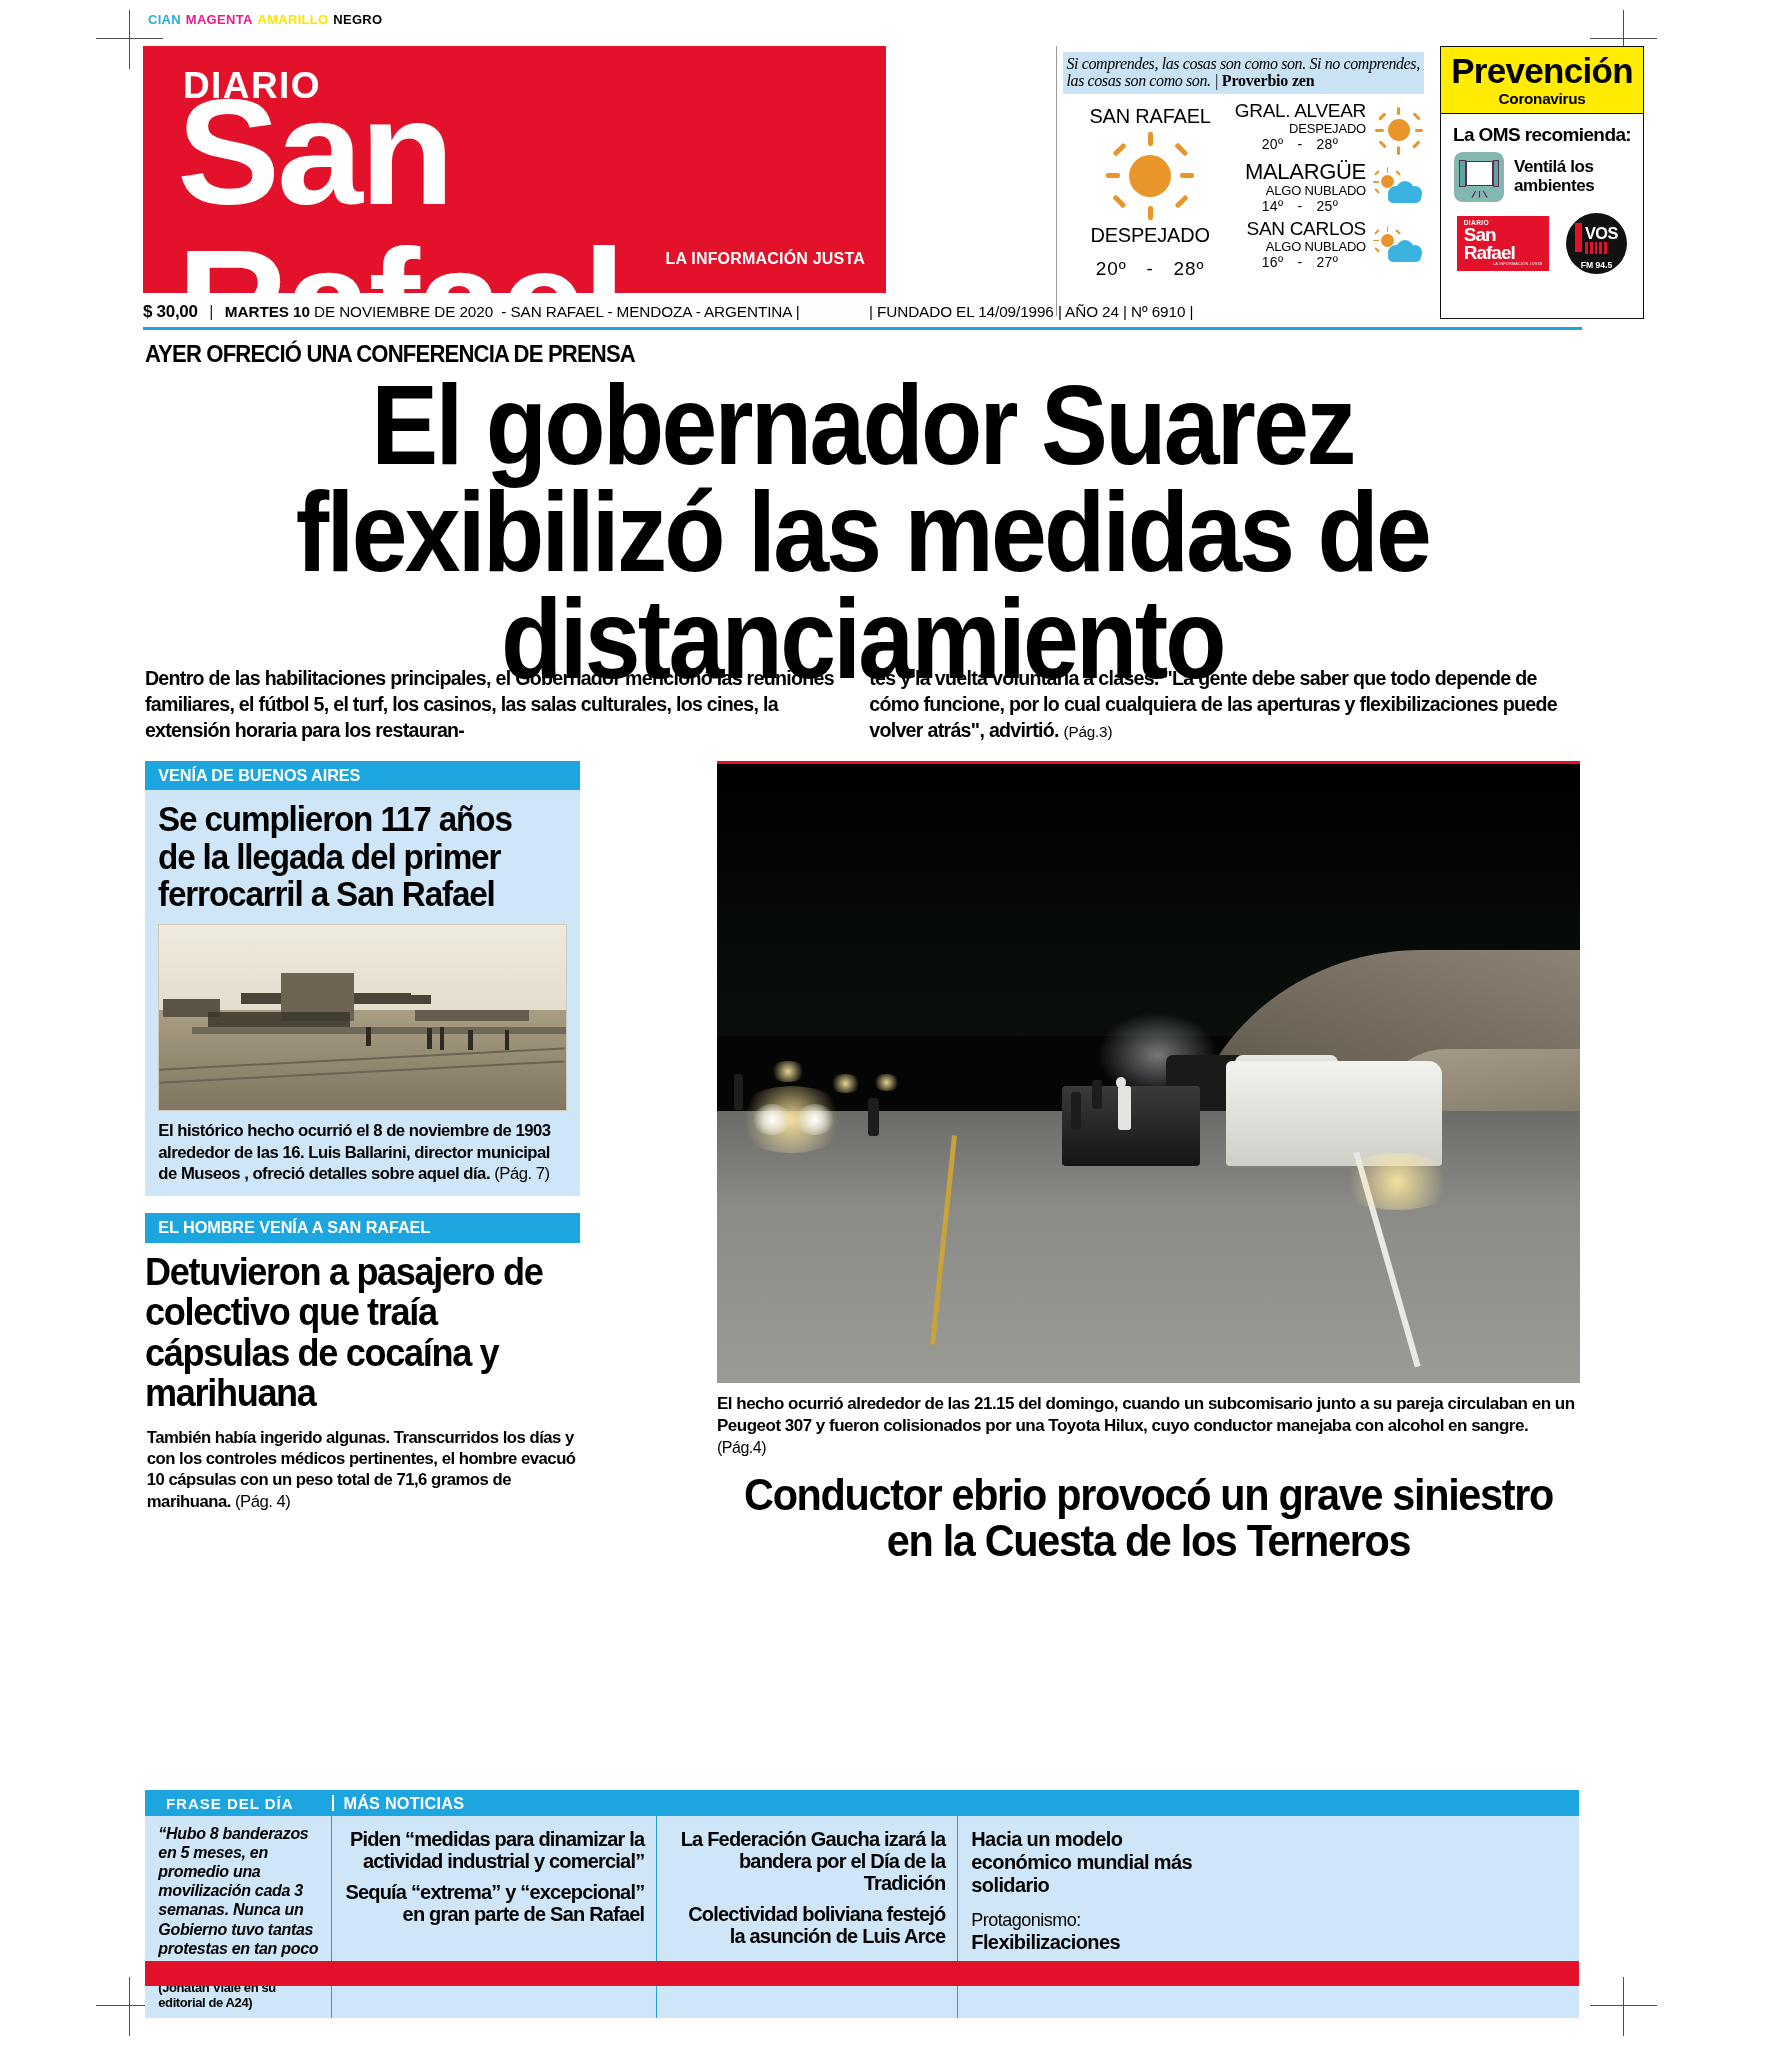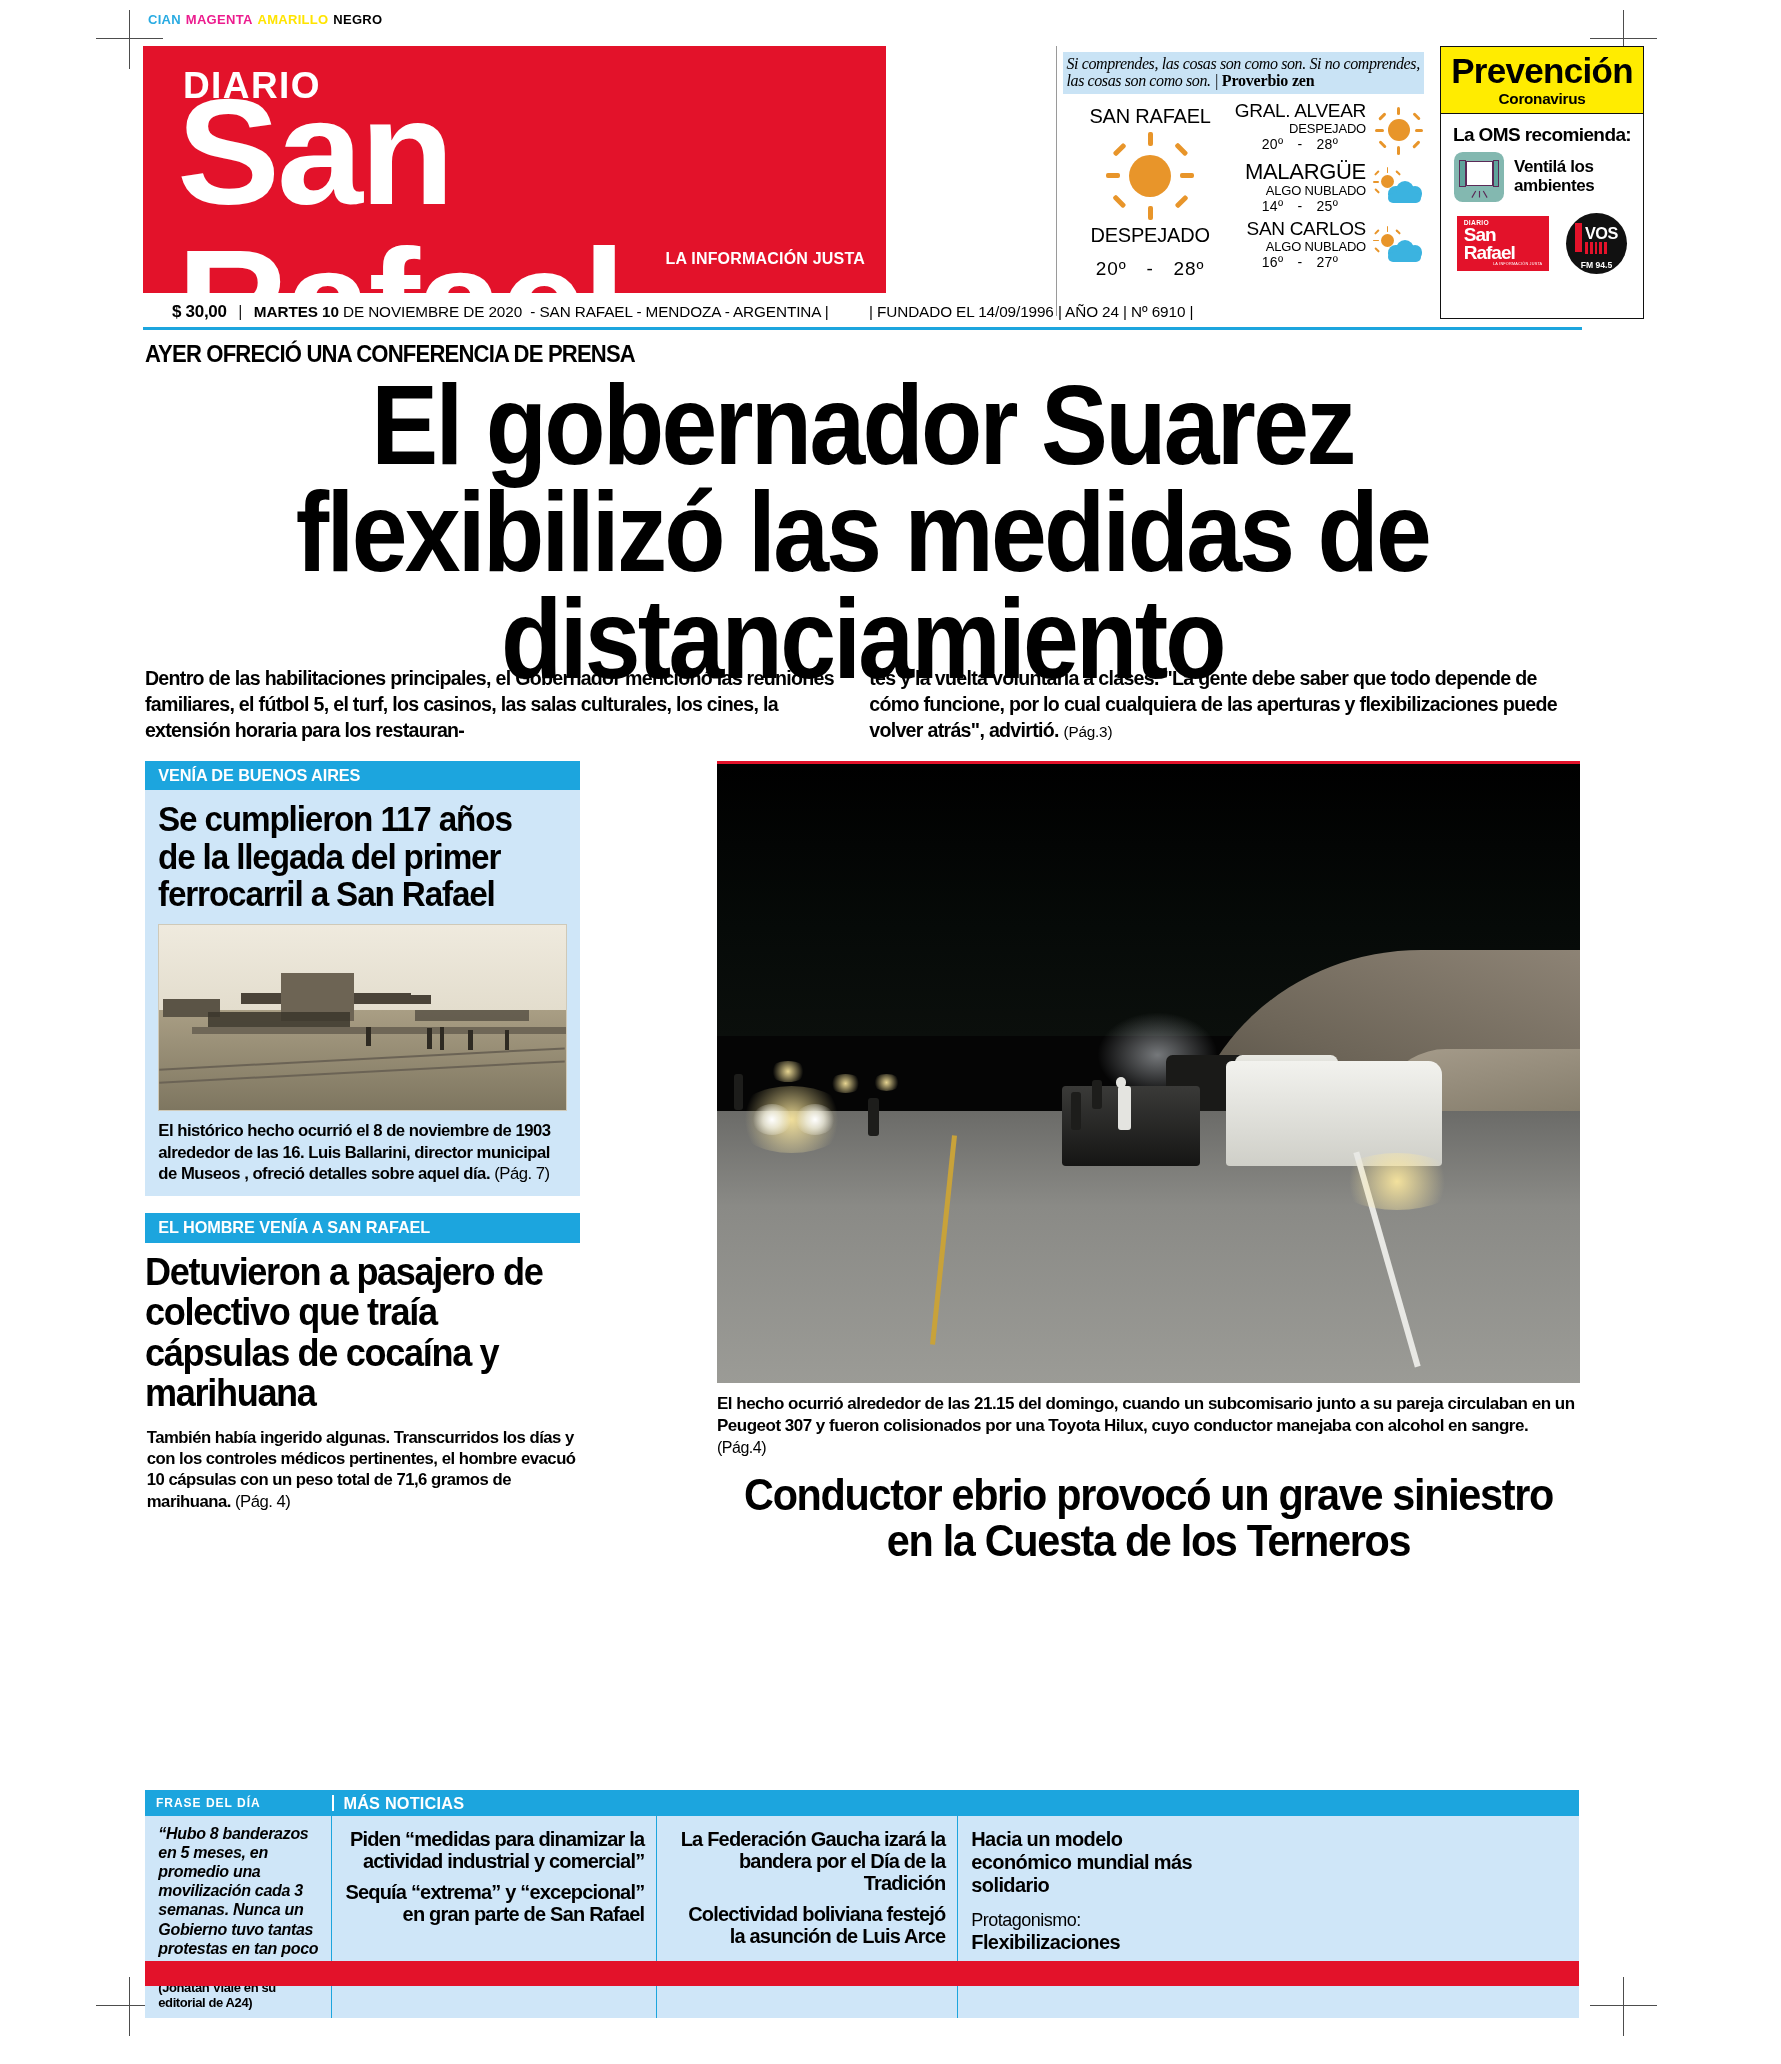--- a/index.html
+++ b/index.html
@@ -170,21 +170,21 @@
   
   .datestrip {
     position: absolute;
     left: 0; top: 252px;
     width: 1439px; height: 27px;
   }
   .ds-left {
     position: absolute; left: 0; top: 0; height: 27px;
     display: flex; align-items: center; white-space: nowrap;
   }
-  .ds-price { font-size: 17px; font-weight: 800; letter-spacing: -0.3px; margin-left: 29px; }
+  .ds-price { font-size: 17px; font-weight: 800; letter-spacing: -0.3px; }
   .ds-sep { font-size: 16.3px; margin: 0 11.5px; color: #222; }
   .ds-date { font-size: 15.3px; letter-spacing: -0.1px; }
   .ds-date b { font-weight: 800; }
   .ds-right {
     position: absolute; left: 726px; top: 0; height: 27px;
     display: flex; align-items: center; white-space: nowrap;
     font-size: 15.3px; letter-spacing: -0.1px;
   }
   .ds-shade { position: absolute; left: 182px; top: 0; width: 1252px; height: 27px; background: #EFEFEF; z-index: -1; }
   .blue-rule { position: absolute; left: 0; top: 281px; width: 1439px; height: 2.9px; background: #1CA5DE; }
@@ -296,21 +296,21 @@
     margin-top: 13.4px; font-size: 44px; font-weight: 800; line-height: 1.05;
     letter-spacing: -1.4px; text-align: center;
     transform: scaleX(.94); transform-origin: center top;
   }
 
   
   .bottom {
     position: absolute; left: 1.9px; top: 1744px; width: 1434px;
   }
   .bt-headbar { display: flex; background: #1CA5DE; color: #fff; height: 26px; align-items: center; }
-  .bt-headbar .h1 { width: 187px; font-size: 12px; font-weight: 800; letter-spacing: 1px; padding-left: 11px; box-sizing: border-box; }
+  .bt-headbar .h1 { width: 187px; font-size: 15px; font-weight: 800; letter-spacing: 1px; padding-left: 21px; box-sizing: border-box; }
   .bt-headbar .bar { width: 1.9px; height: 16.3px; background: #fff; margin-right: 9.6px; }
   .bt-headbar .h2 { font-size: 16.3px; font-weight: 800; letter-spacing: 0.2px; }
   .bt-body { display: flex; background: #CFE6F8; min-height: 141px; }
   .bt-quote { width: 187px; padding: 7.6px 11.5px 7.6px 13.4px; box-sizing: border-box; border-right: 1.9px solid #1CA5DE; }
   .bt-quote .q { font-size: 16px; font-weight: 800; font-style: italic; line-height: 1.2; letter-spacing: -0.3px; }
   .bt-quote .src { font-size: 13px; font-weight: 700; margin-top: 2.9px; letter-spacing: -0.4px; }
   .bt-col { padding: 11.5px 11.5px 9.6px 13.4px; box-sizing: border-box; border-right: 1.9px solid #1CA5DE; }
   .bt-col:last-child { border-right: none; }
   .bt-col.c1 { width: 325px; }
   .bt-col.c2 { width: 301px; }

